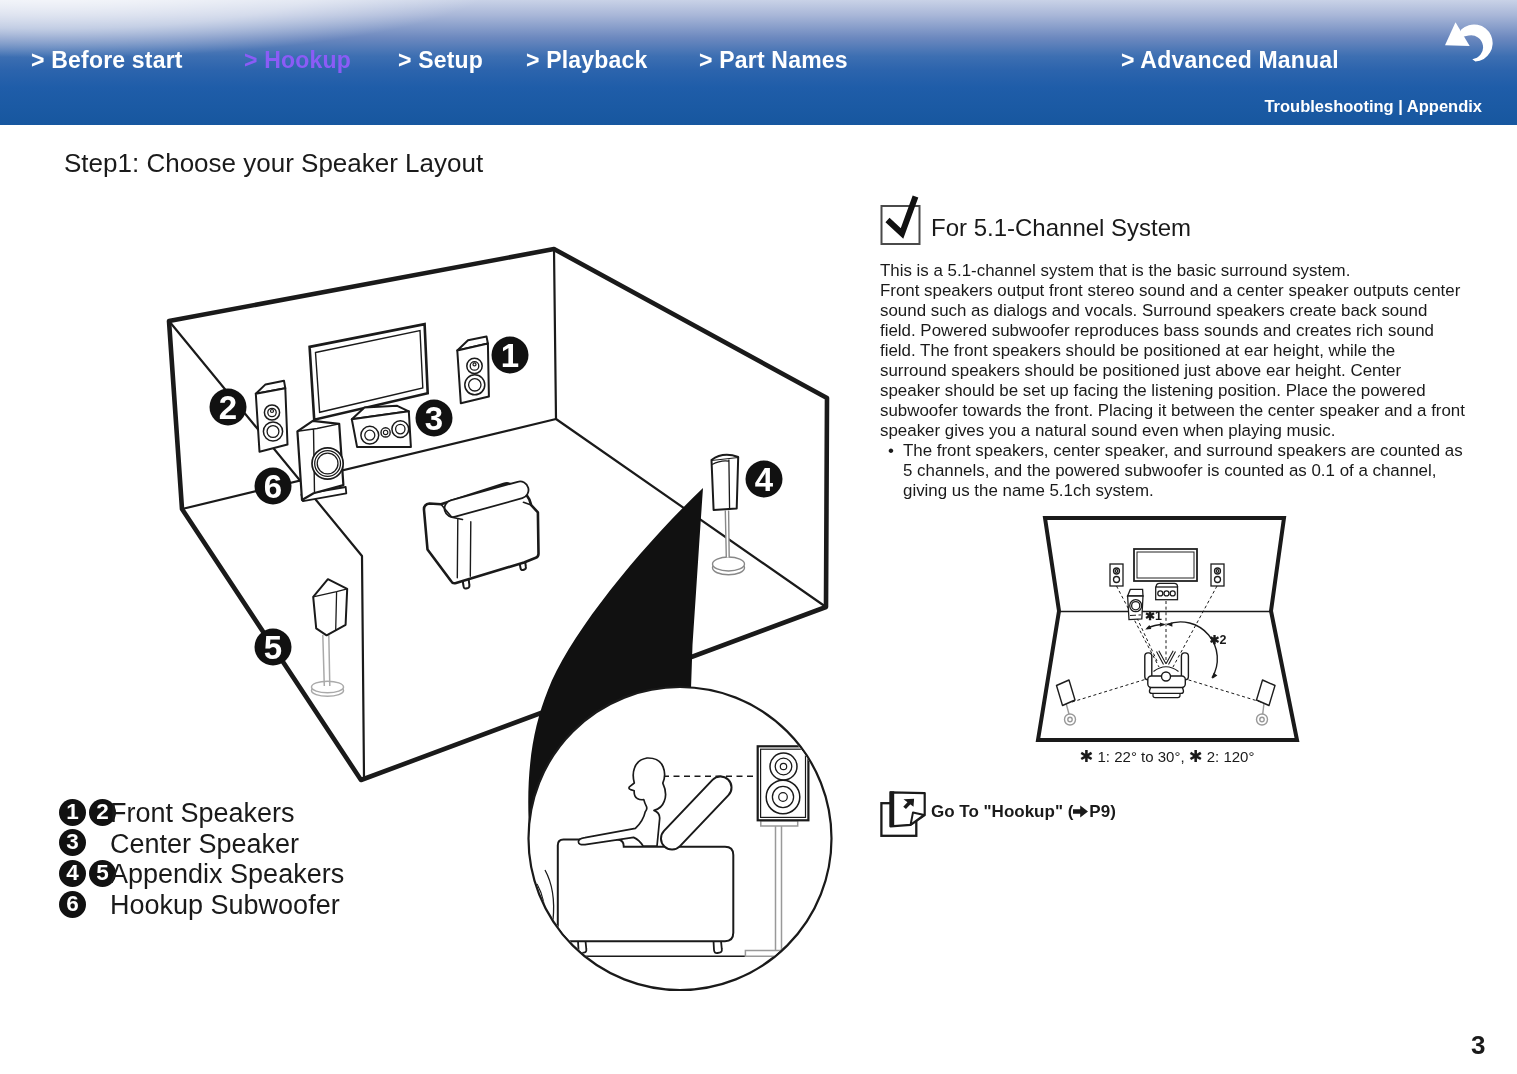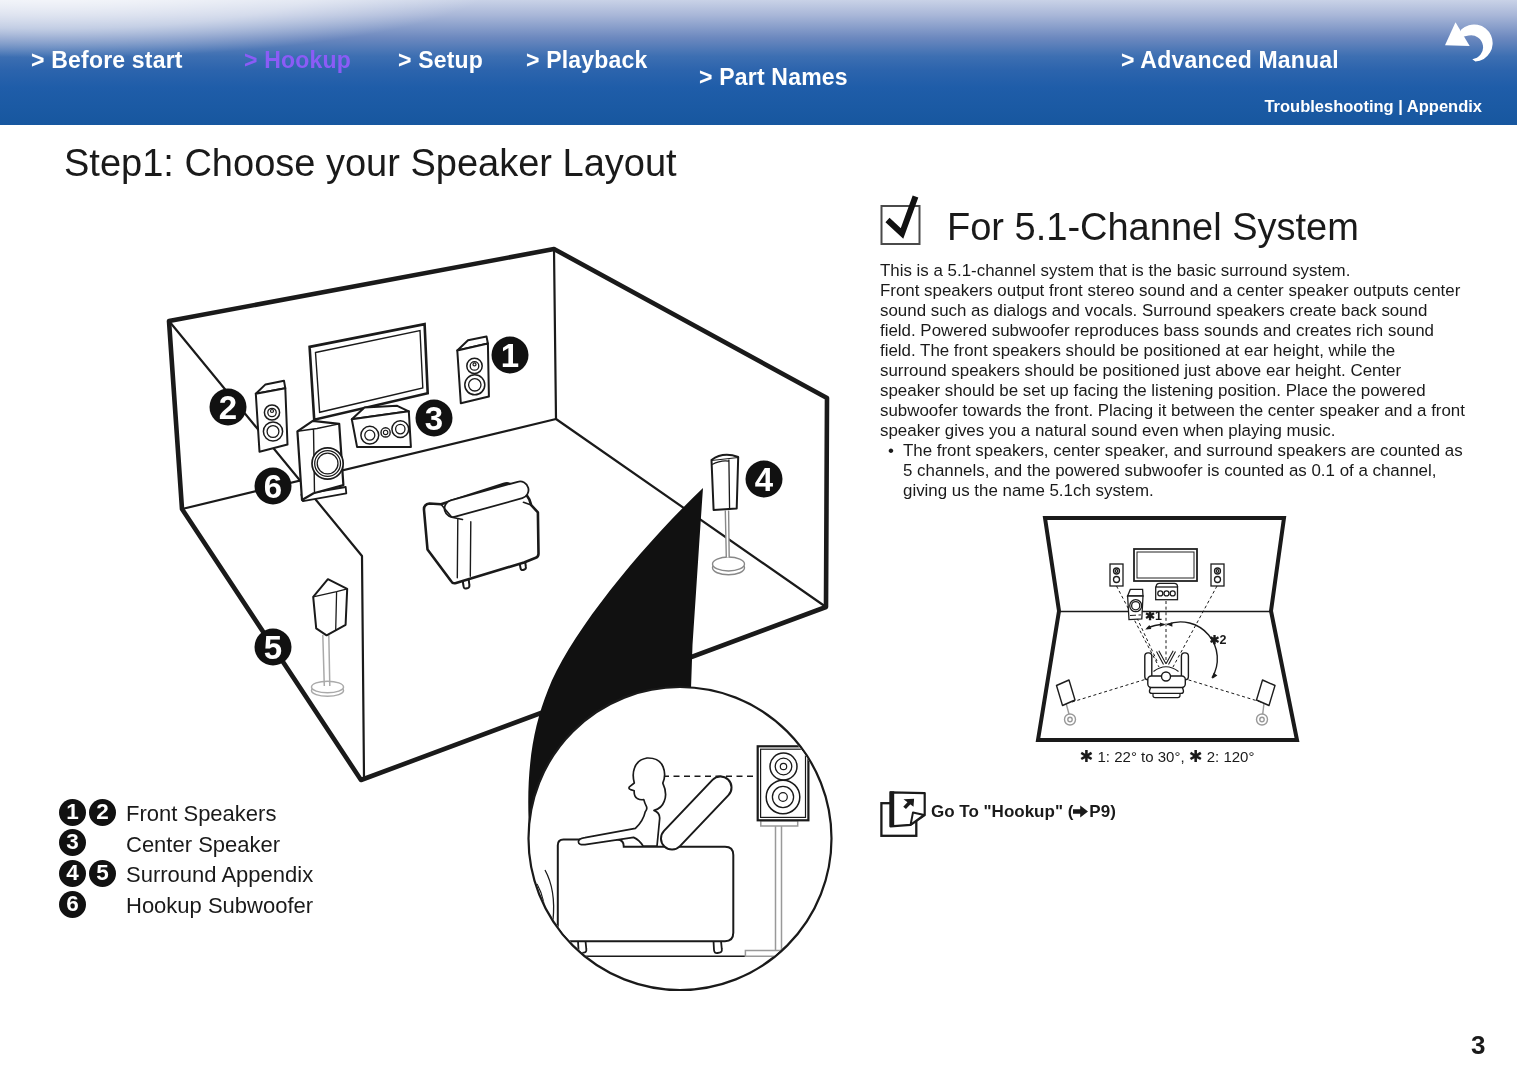--- a/index.html
+++ b/index.html
@@ -4,44 +4,44 @@
 <style>
   html,body{margin:0;padding:0;}
   body{width:1517px;height:1074px;position:relative;background:#fff;
        font-family:"Liberation Sans",sans-serif;color:#1a1a1a;overflow:hidden;}
   .abs{position:absolute;}
   .nav{font-weight:bold;font-size:23px;line-height:29px;letter-spacing:0.2px;color:#fff;white-space:nowrap;}
   #hdr{left:0;top:0;width:1517px;height:125px;
     background:radial-gradient(ellipse 600px 108px at 55px -22px, rgba(255,255,255,0.97) 0%, rgba(255,255,255,0.5) 47%, rgba(255,255,255,0) 74%),linear-gradient(180deg,#c9d2e7 0%,#a9b7d8 12%,#6d89bf 30%,#3d6fb2 45%,#2c64ad 56%,#1f5da9 70%,#17579f 100%);}
   .bdg{position:absolute;width:27px;height:27px;border-radius:50%;background:#111;
        color:#fff;font-weight:bold;font-size:22.5px;line-height:26px;text-align:center;}
-  .ltx{position:absolute;left:126px;font-size:22px;line-height:21px;white-space:nowrap;}
+  .ltx{position:absolute;left:110px;font-size:27px;line-height:21px;white-space:nowrap;}
 </style>
 </head>
 <body>
 <div id="hdr" class="abs"></div>
 <div class="abs nav" style="left:31px;top:45.5px;">&gt; Before start</div>
 <div class="abs nav" style="left:244px;top:45.5px;color:#8b5cf6;">&gt; Hookup</div>
 <div class="abs nav" style="left:398px;top:45.5px;">&gt; Setup</div>
 <div class="abs nav" style="left:526px;top:45.5px;text-align:center;">&gt; Playback</div>
-<div class="abs nav" style="left:699px;top:63px;">&gt; Part Names</div>
+<div class="abs nav" style="left:699px;top:46px;">&gt; Part Names</div>
 <div class="abs nav" style="left:1121px;top:45.5px;">&gt; Advanced Manual</div>
 <div id="tsap" class="abs" style="right:35px;top:97.5px;font-weight:bold;font-size:16.5px;line-height:17px;color:#fff;">Troubleshooting | Appendix</div>
 <svg class="abs" style="left:1437px;top:12px;" width="62" height="56" viewBox="0 0 62 56">
   <path d="M18.5 10.2 L8 33.2 L32.7 34 Z" fill="#fff"></path>
   <path d="M24.2 17.6 A18.6 18.6 0 1 1 38.4 49.6 L35.3 47.2 A12 12 0 1 0 31.7 23.5 L22 25.5 Z" fill="#fff"></path>
 </svg>
 
-<div class="abs" style="left:64px;top:143.5px;font-size:38px;line-height:38px;text-align:center;">Step1: Choose your Speaker Layout</div>
+<div class="abs" style="left:64px;top:143.5px;font-size:26px;line-height:38px;text-align:center;">Step1: Choose your Speaker Layout</div>
 
 <svg class="abs" style="left:878px;top:192px;" width="50" height="56" viewBox="0 0 50 56">
   <rect x="3.5" y="14" width="38" height="38" fill="#fff" stroke="#4a4a4a" stroke-width="2"></rect>
   <path d="M9.5 28 L24 41.5 L37.5 4.5" fill="none" stroke="#111" stroke-width="6"></path>
 </svg>
-<div class="abs" style="left:931px;top:212px;font-size:38px;line-height:31.5px;margin-left:16px;">For 5.1-Channel System</div>
+<div class="abs" style="left:931px;top:212px;font-size:24px;line-height:31.5px;">For 5.1-Channel System</div>
 <div class="abs" style="left:880px;top:261px;font-size:16.9px;line-height:20px;width:640px;">
 This is a 5.1-channel system that is the basic surround system.<br>
 Front speakers output front stereo sound and a center speaker outputs center<br>
 sound such as dialogs and vocals. Surround speakers create back sound<br>
 field. Powered subwoofer reproduces bass sounds and creates rich sound<br>
 field. The front speakers should be positioned at ear height, while the<br>
 surround speakers should be positioned just above ear height. Center<br>
 speaker should be set up facing the listening position. Place the powered<br>
 subwoofer towards the front. Placing it between the center speaker and a front<br>
 speaker gives you a natural sound even when playing music.
@@ -65,21 +65,21 @@
       <path d="M0 4.3 L7.2 4.3 L7.2 0.5 L15 6.5 L7.2 12.5 L7.2 8.7 L0 8.7 Z" fill="#1a1a1a"></path>
     </svg>P9)</div>
 
 <div class="bdg" style="left:59px;top:799px;">1</div>
 <div class="bdg" style="left:89px;top:799px;">2</div>
 <div class="ltx" style="top:803.2px;">Front Speakers</div>
 <div class="bdg" style="left:59px;top:829.3px;">3</div>
 <div class="ltx" style="top:833.5px;">Center Speaker</div>
 <div class="bdg" style="left:59px;top:860.1px;">4</div>
 <div class="bdg" style="left:89px;top:860.1px;">5</div>
-<div class="ltx" style="top:864.3px;">Surround Appendix</div>
+<div class="ltx" style="top:864.3px;">Appendix Speakers</div>
 <div class="bdg" style="left:59px;top:891px;">6</div>
 <div class="ltx" style="top:895.2px;">Hookup Subwoofer</div>
 
 <div class="abs" style="left:1471px;top:1032px;font-size:26px;line-height:26px;font-weight:bold;">3</div>
 
 <svg id="mainart" class="abs" style="left:140px;top:230px;" width="710" height="790" viewBox="140 230 710 790">
 <g fill="none" stroke="#1a1a1a" stroke-linejoin="round" stroke-linecap="round">
 
   <path d="M554 249 L556 419" stroke-width="2.2"></path>
   <path d="M182 509 L556 419 L826 607" stroke-width="2.2"></path>

